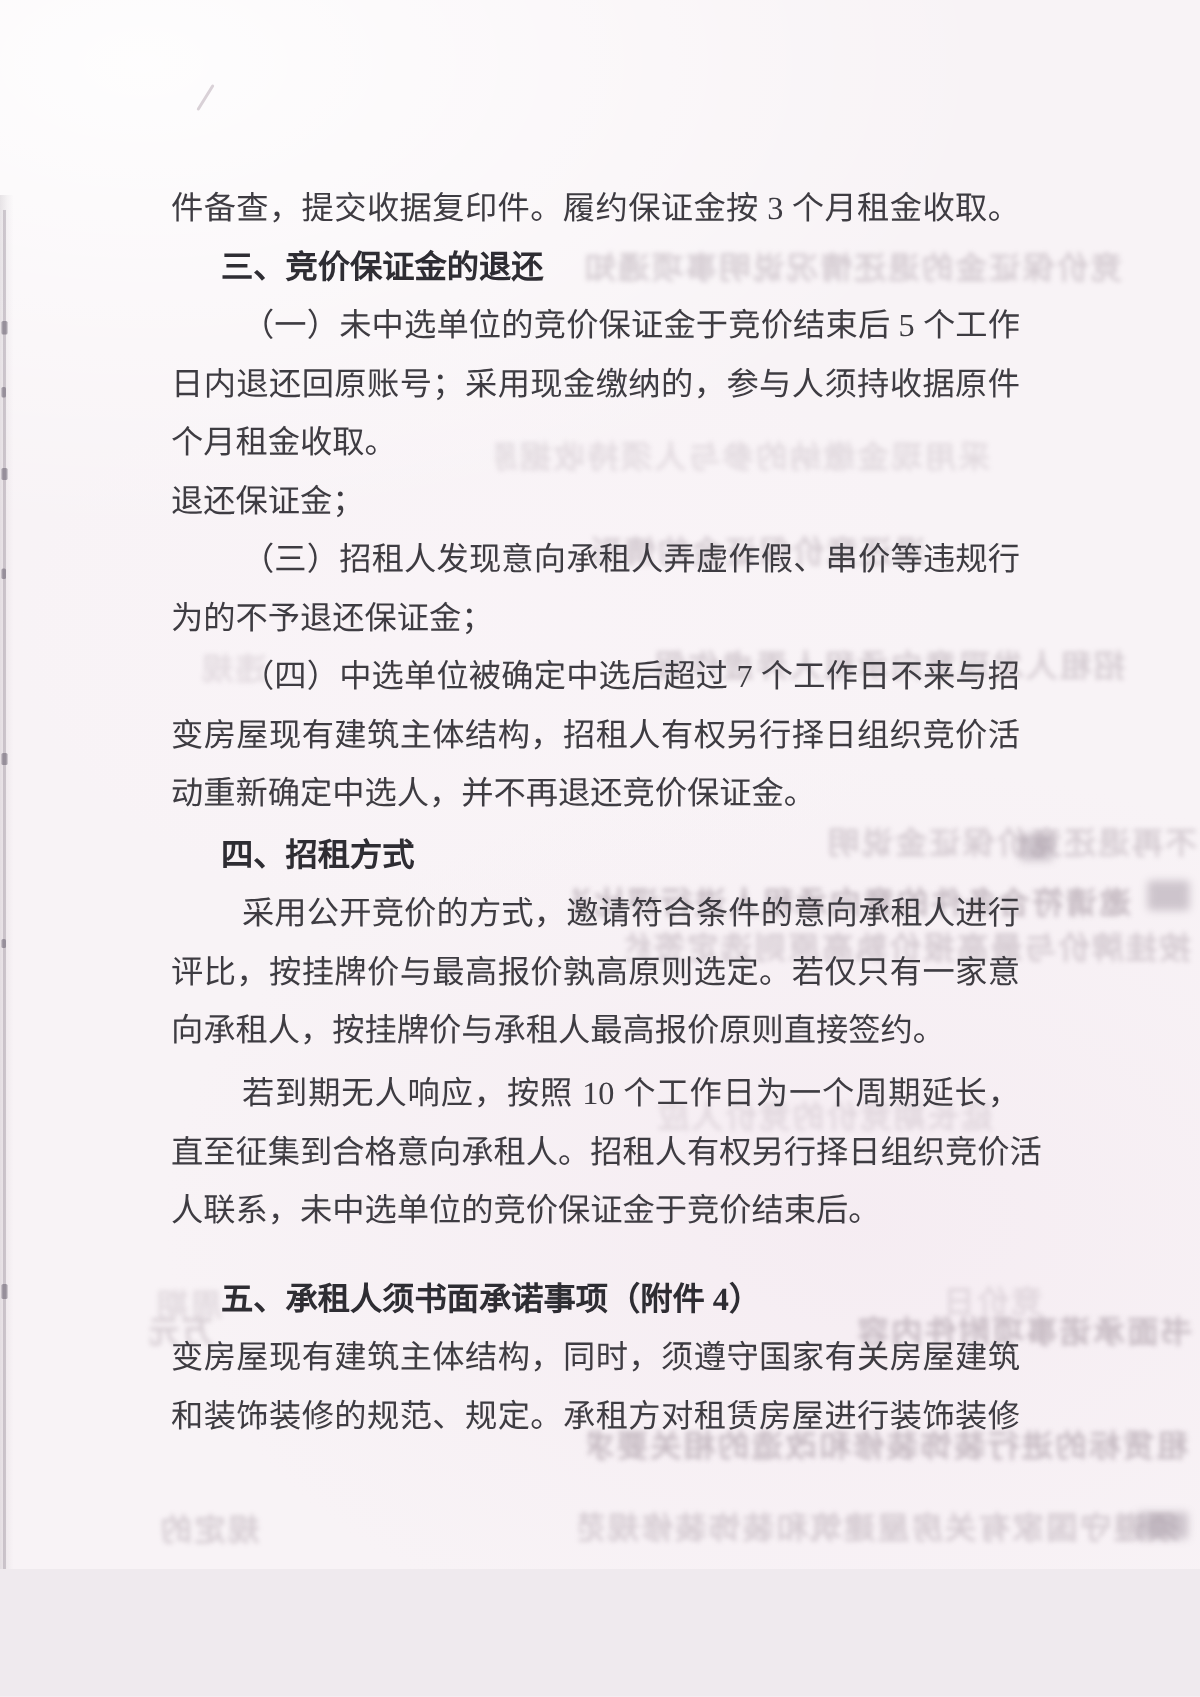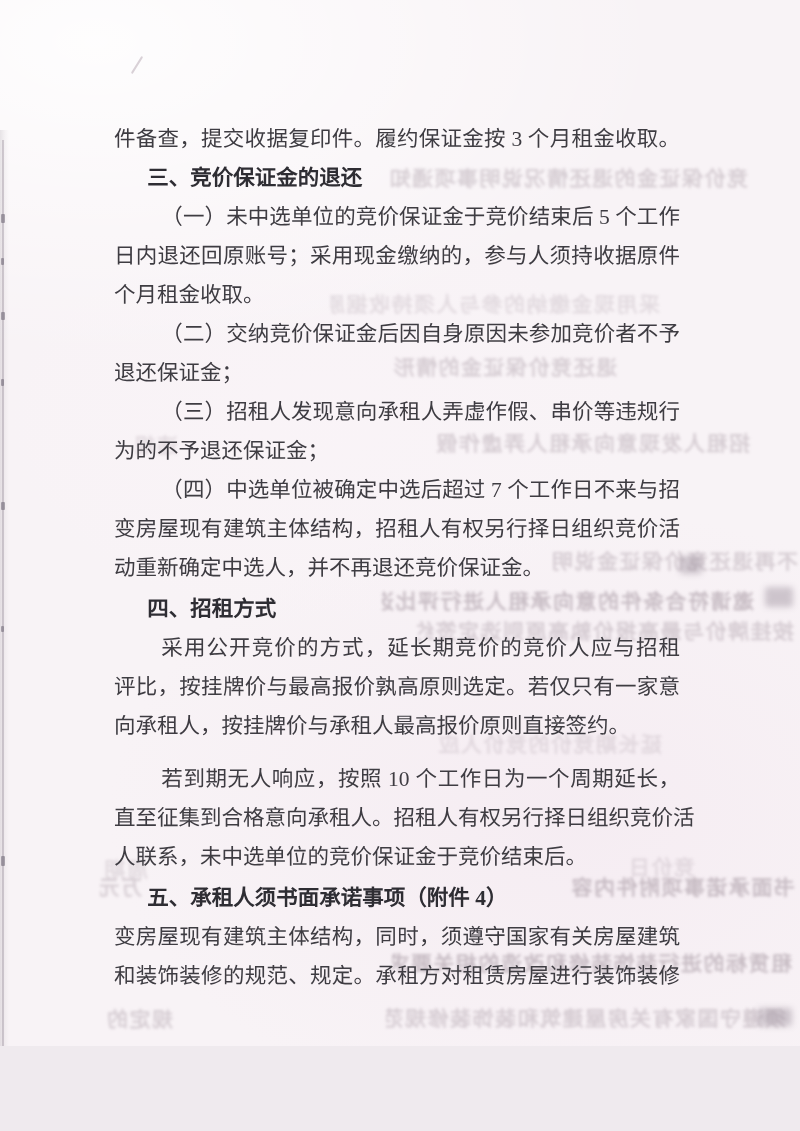--- a/index.html
+++ b/index.html
@@ -20,22 +20,22 @@
   .content{
     position:absolute;left:114px;top:120px;width:566px;z-index:2;
     font-size:21.5px;line-height:39px;color:var(--ink,#3e3c42);
   }
   .line{text-align:justify;white-space:nowrap;text-rendering:optimizeLegibility;}
   .line.full{text-align-last:justify;}
   .ind-para{text-indent:2.2em;}
   .ind-heading{text-indent:1.55em;}
   .line.heading{font-weight:700;color:var(--heading-ink,#2e2d33);font-family:Liberation Serif, serif;}
   .line-12{margin-top:2px;}
-  .line-16{margin-top:14px;}
-  .line-19{margin-top:2px;}
+  .line-16{margin-top:3px;}
+  .line-19{margin-top:20px;}
   
   .ghost{
     position:absolute;z-index:1;height:26px;overflow:hidden;
     font-size:21px;line-height:25px;letter-spacing:1.5px;font-weight:700;
     color:var(--ghost,#a89aa4);opacity:.42;filter:blur(1.7px);
     transform:scaleX(-1);white-space:nowrap;
   }
   .ghost.strong{opacity:.60;}
   .ghost.faint{opacity:.27;}
   .blob{position:absolute;z-index:1;background:#8f8290;opacity:.40;filter:blur(3px);border-radius:2px;}
@@ -80,29 +80,28 @@
   <div class="blob" style="left:680px;top:556px;width:22px;height:18px;"></div>
   <div class="blob" style="left:765px;top:587px;width:28px;height:20px;"></div>
   <div class="blob" style="left:758px;top:1008px;width:34px;height:18px;"></div>
 
   <div class="content">
       <div class="line line-0 body ind-none full">件备查，提交收据复印件。履约保证金按 3 个月租金收取。</div>
       <div class="line line-1 heading ind-heading">三、竞价保证金的退还</div>
       <div class="line line-2 body ind-para full">（一）未中选单位的竞价保证金于竞价结束后 5 个工作</div>
       <div class="line line-3 body ind-none full">日内退还回原账号；采用现金缴纳的，参与人须持收据原件</div>
       <div class="line line-4 body ind-none">个月租金收取。</div>
-      <div class="line line-5 body ind-para full">（二）交纳竞价保证金后因自身原因未参加竞价者不予</div>
       <div class="line line-6 body ind-none">退还保证金；</div>
       <div class="line line-7 body ind-para full">（三）招租人发现意向承租人弄虚作假、串价等违规行</div>
       <div class="line line-8 body ind-none">为的不予退还保证金；</div>
       <div class="line line-9 body ind-para full">（四）中选单位被确定中选后超过 7 个工作日不来与招</div>
       <div class="line line-10 body ind-none full">变房屋现有建筑主体结构，招租人有权另行择日组织竞价活</div>
       <div class="line line-11 body ind-none">动重新确定中选人，并不再退还竞价保证金。</div>
       <div class="line line-12 heading ind-heading">四、招租方式</div>
-      <div class="line line-13 body ind-para full">采用公开竞价的方式，延长期竞价的竞价人应与招租</div>
+      <div class="line line-13 body ind-para full">采用公开竞价的方式，邀请符合条件的意向承租人进行</div>
       <div class="line line-14 body ind-none full">评比，按挂牌价与最高报价孰高原则选定。若仅只有一家意</div>
       <div class="line line-15 body ind-none">向承租人，按挂牌价与承租人最高报价原则直接签约。</div>
       <div class="line line-16 body ind-para full">若到期无人响应，按照 10 个工作日为一个周期延长，</div>
       <div class="line line-17 body ind-none full">直至征集到合格意向承租人。招租人有权另行择日组织竞价活</div>
       <div class="line line-18 body ind-none">人联系，未中选单位的竞价保证金于竞价结束后。</div>
       <div class="line line-19 heading ind-heading">五、承租人须书面承诺事项（附件 4）</div>
       <div class="line line-21 body ind-none full">变房屋现有建筑主体结构，同时，须遵守国家有关房屋建筑</div>
       <div class="line line-22 body ind-none full">和装饰装修的规范、规定。承租方对租赁房屋进行装饰装修</div>
     </div>
 

